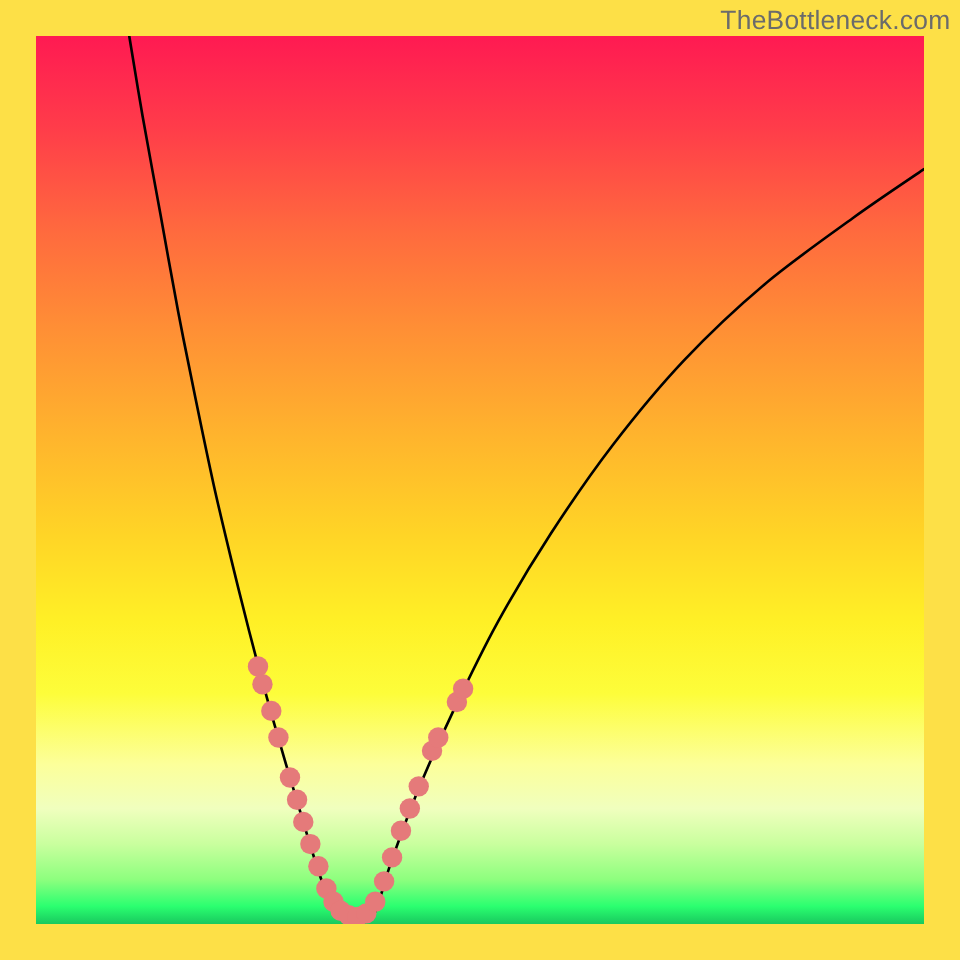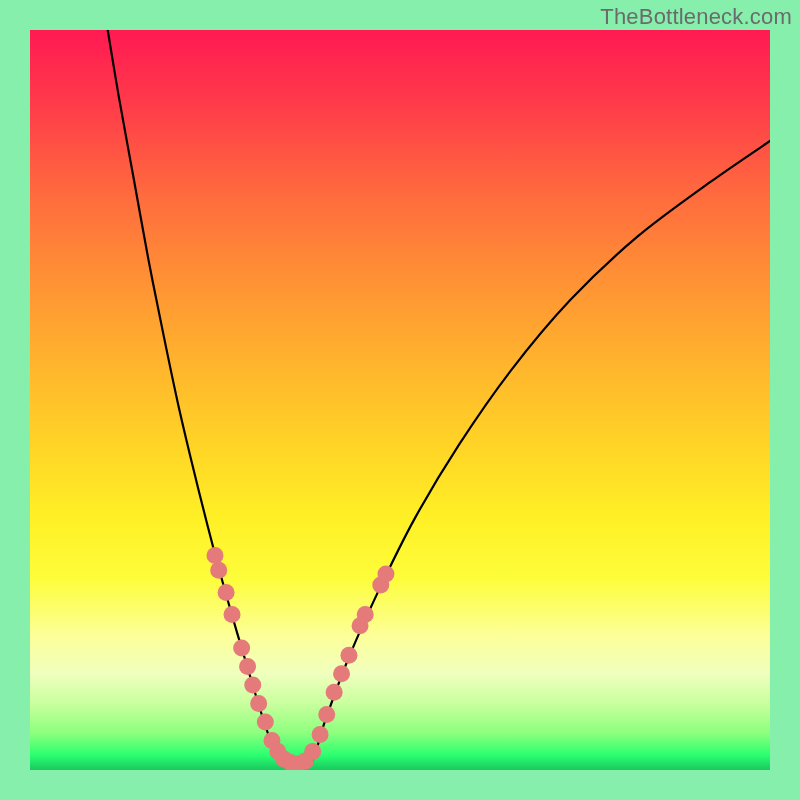--- a/index.html
+++ b/index.html
@@ -10,21 +10,21 @@
     background: #000;
     overflow: hidden;
     font-family: Arial, Helvetica, sans-serif;
   }
   .frame {
     position: absolute;
     left: 0;
     top: 0;
     width: 800px;
     height: 800px;
-    background: #86efac;
+    background: #fde047;
   }
   .plot {
     position: absolute;
     left: 30px;
     top: 30px;
     width: 740px;
     height: 740px;
     background: linear-gradient(to bottom,
       #ff1a52 0%,
       #ff3b4a 10%,

